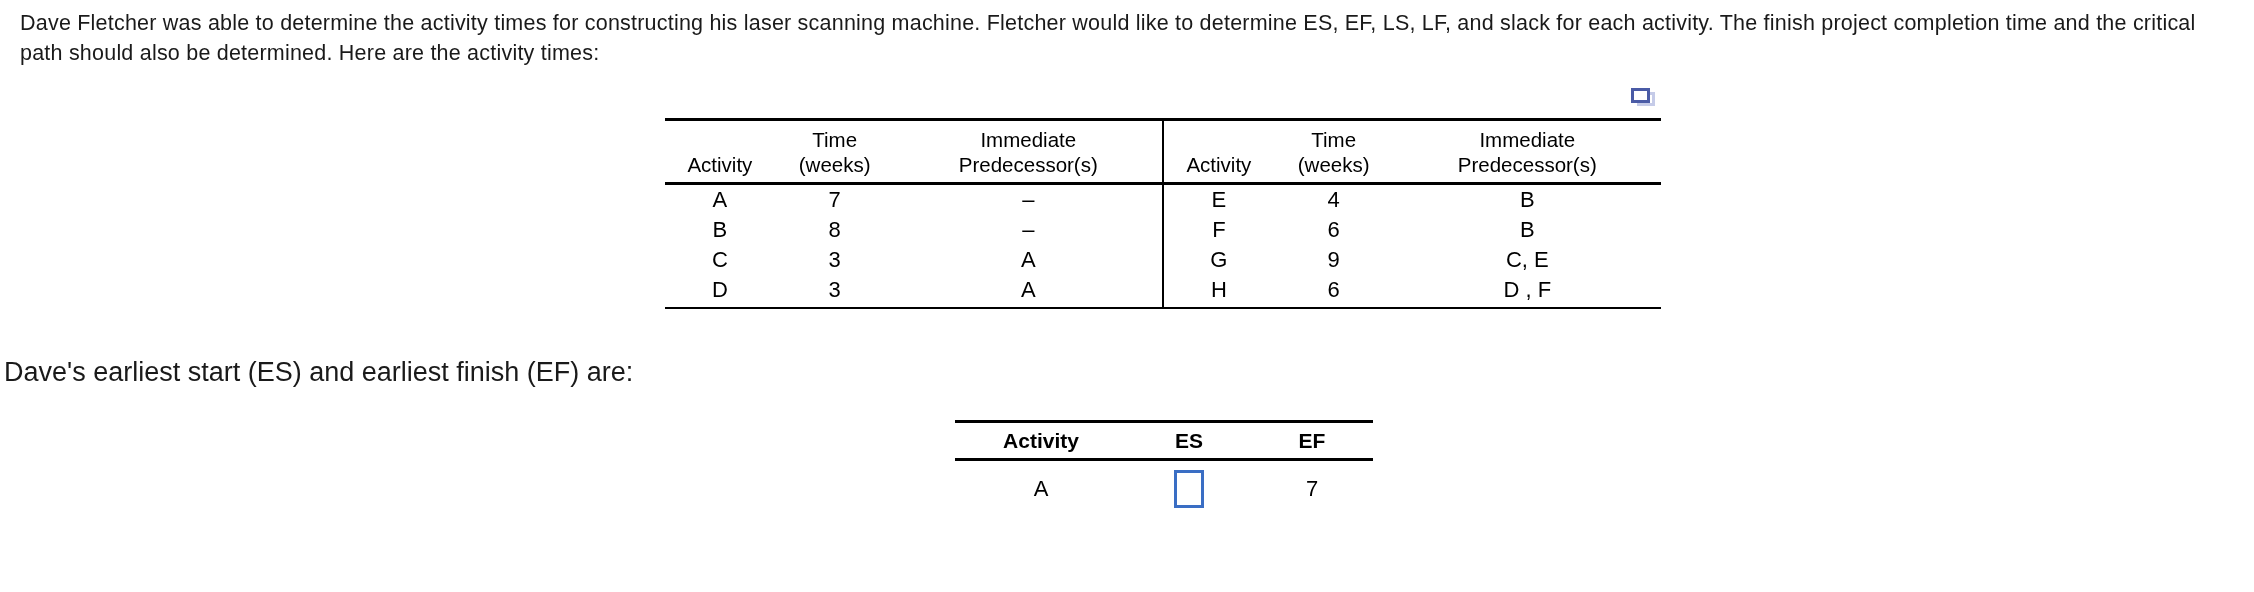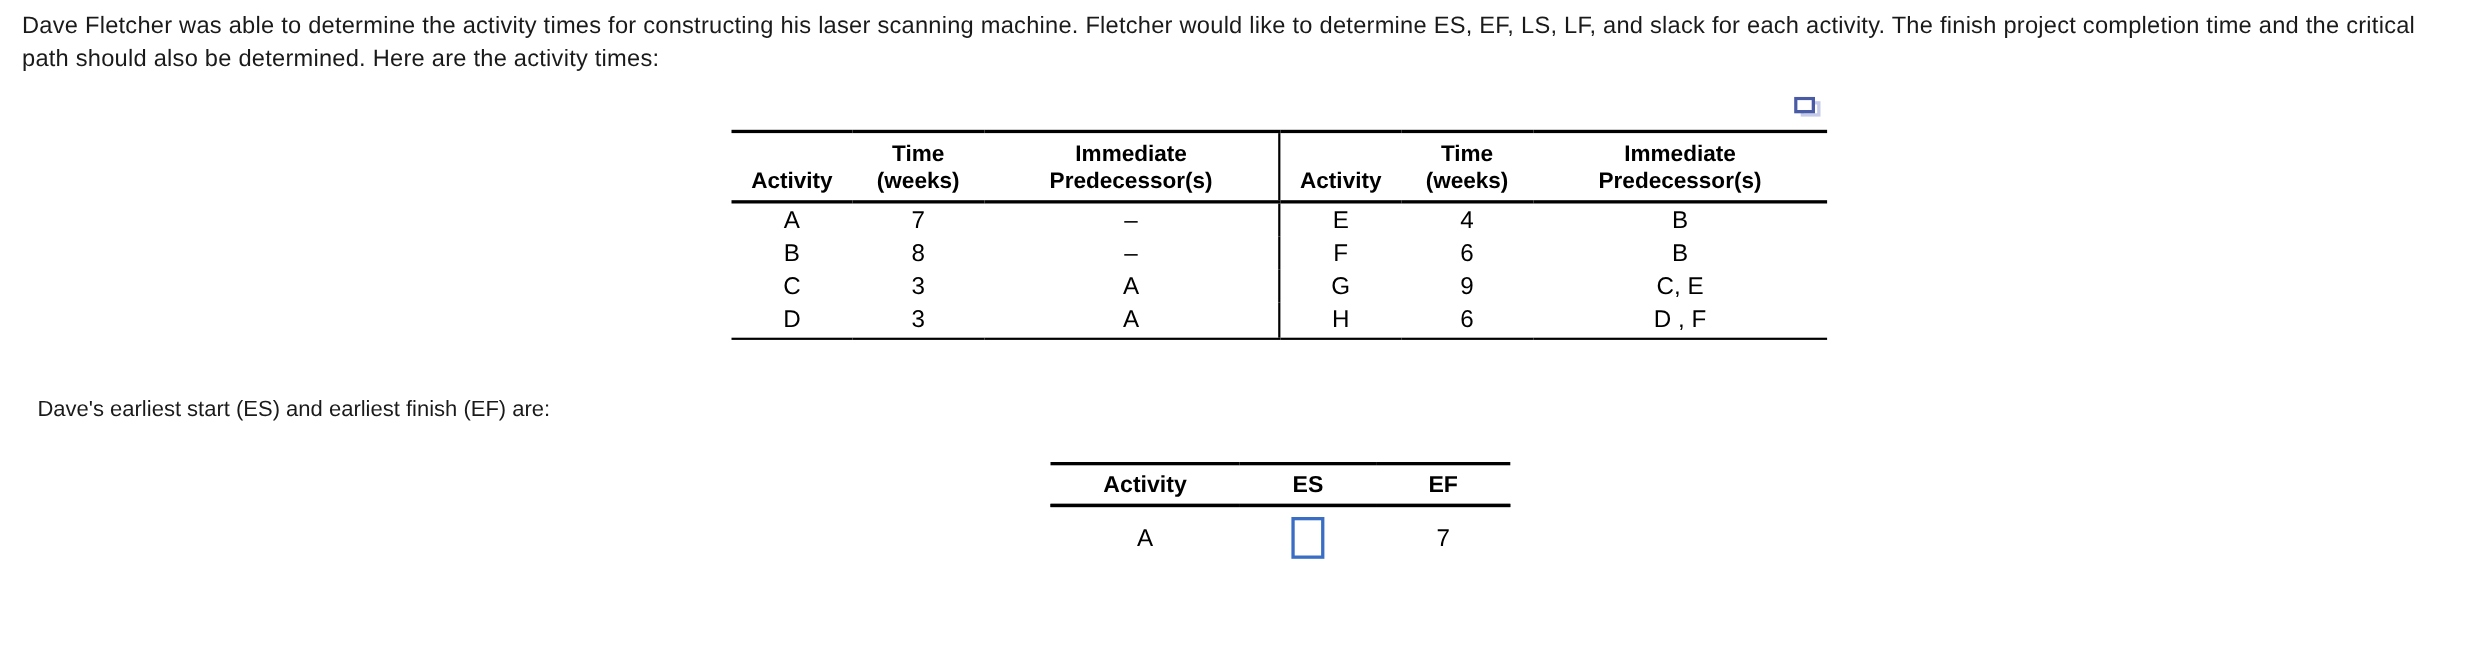--- a/index.html
+++ b/index.html
@@ -42,21 +42,21 @@
     font-size: 21px;
   }
   table.acttbl th,
   table.acttbl td {
     padding: 0;
     text-align: center;
     vertical-align: middle;
     font-weight: normal;
   }
   table.acttbl thead th {
-    font-weight: bold;
+    font-weight: normal;
     font-size: 20.5px;
     line-height: 25px;
     padding-top: 6px;
     padding-bottom: 5px;
   }
   table.acttbl thead tr th {
     border-top: 3px solid #000;
     border-bottom: 3px solid #000;
   }
   table.acttbl tbody td {
@@ -86,23 +86,23 @@
     position: absolute;
     left: 1631px;
     top: 88px;
     width: 26px;
     height: 20px;
   }
 
   
   .prompt2 {
     position: absolute;
-    left: 34px;
+    left: 4px;
     top: 357px;
-    font-size: 20px;
+    font-size: 27px;
     line-height: 30px;
     color: #1a1a1a;
   }
 
   
   .answer-table-wrap {
     position: absolute;
     left: 955px;
     top: 420px;
     width: 418px;

